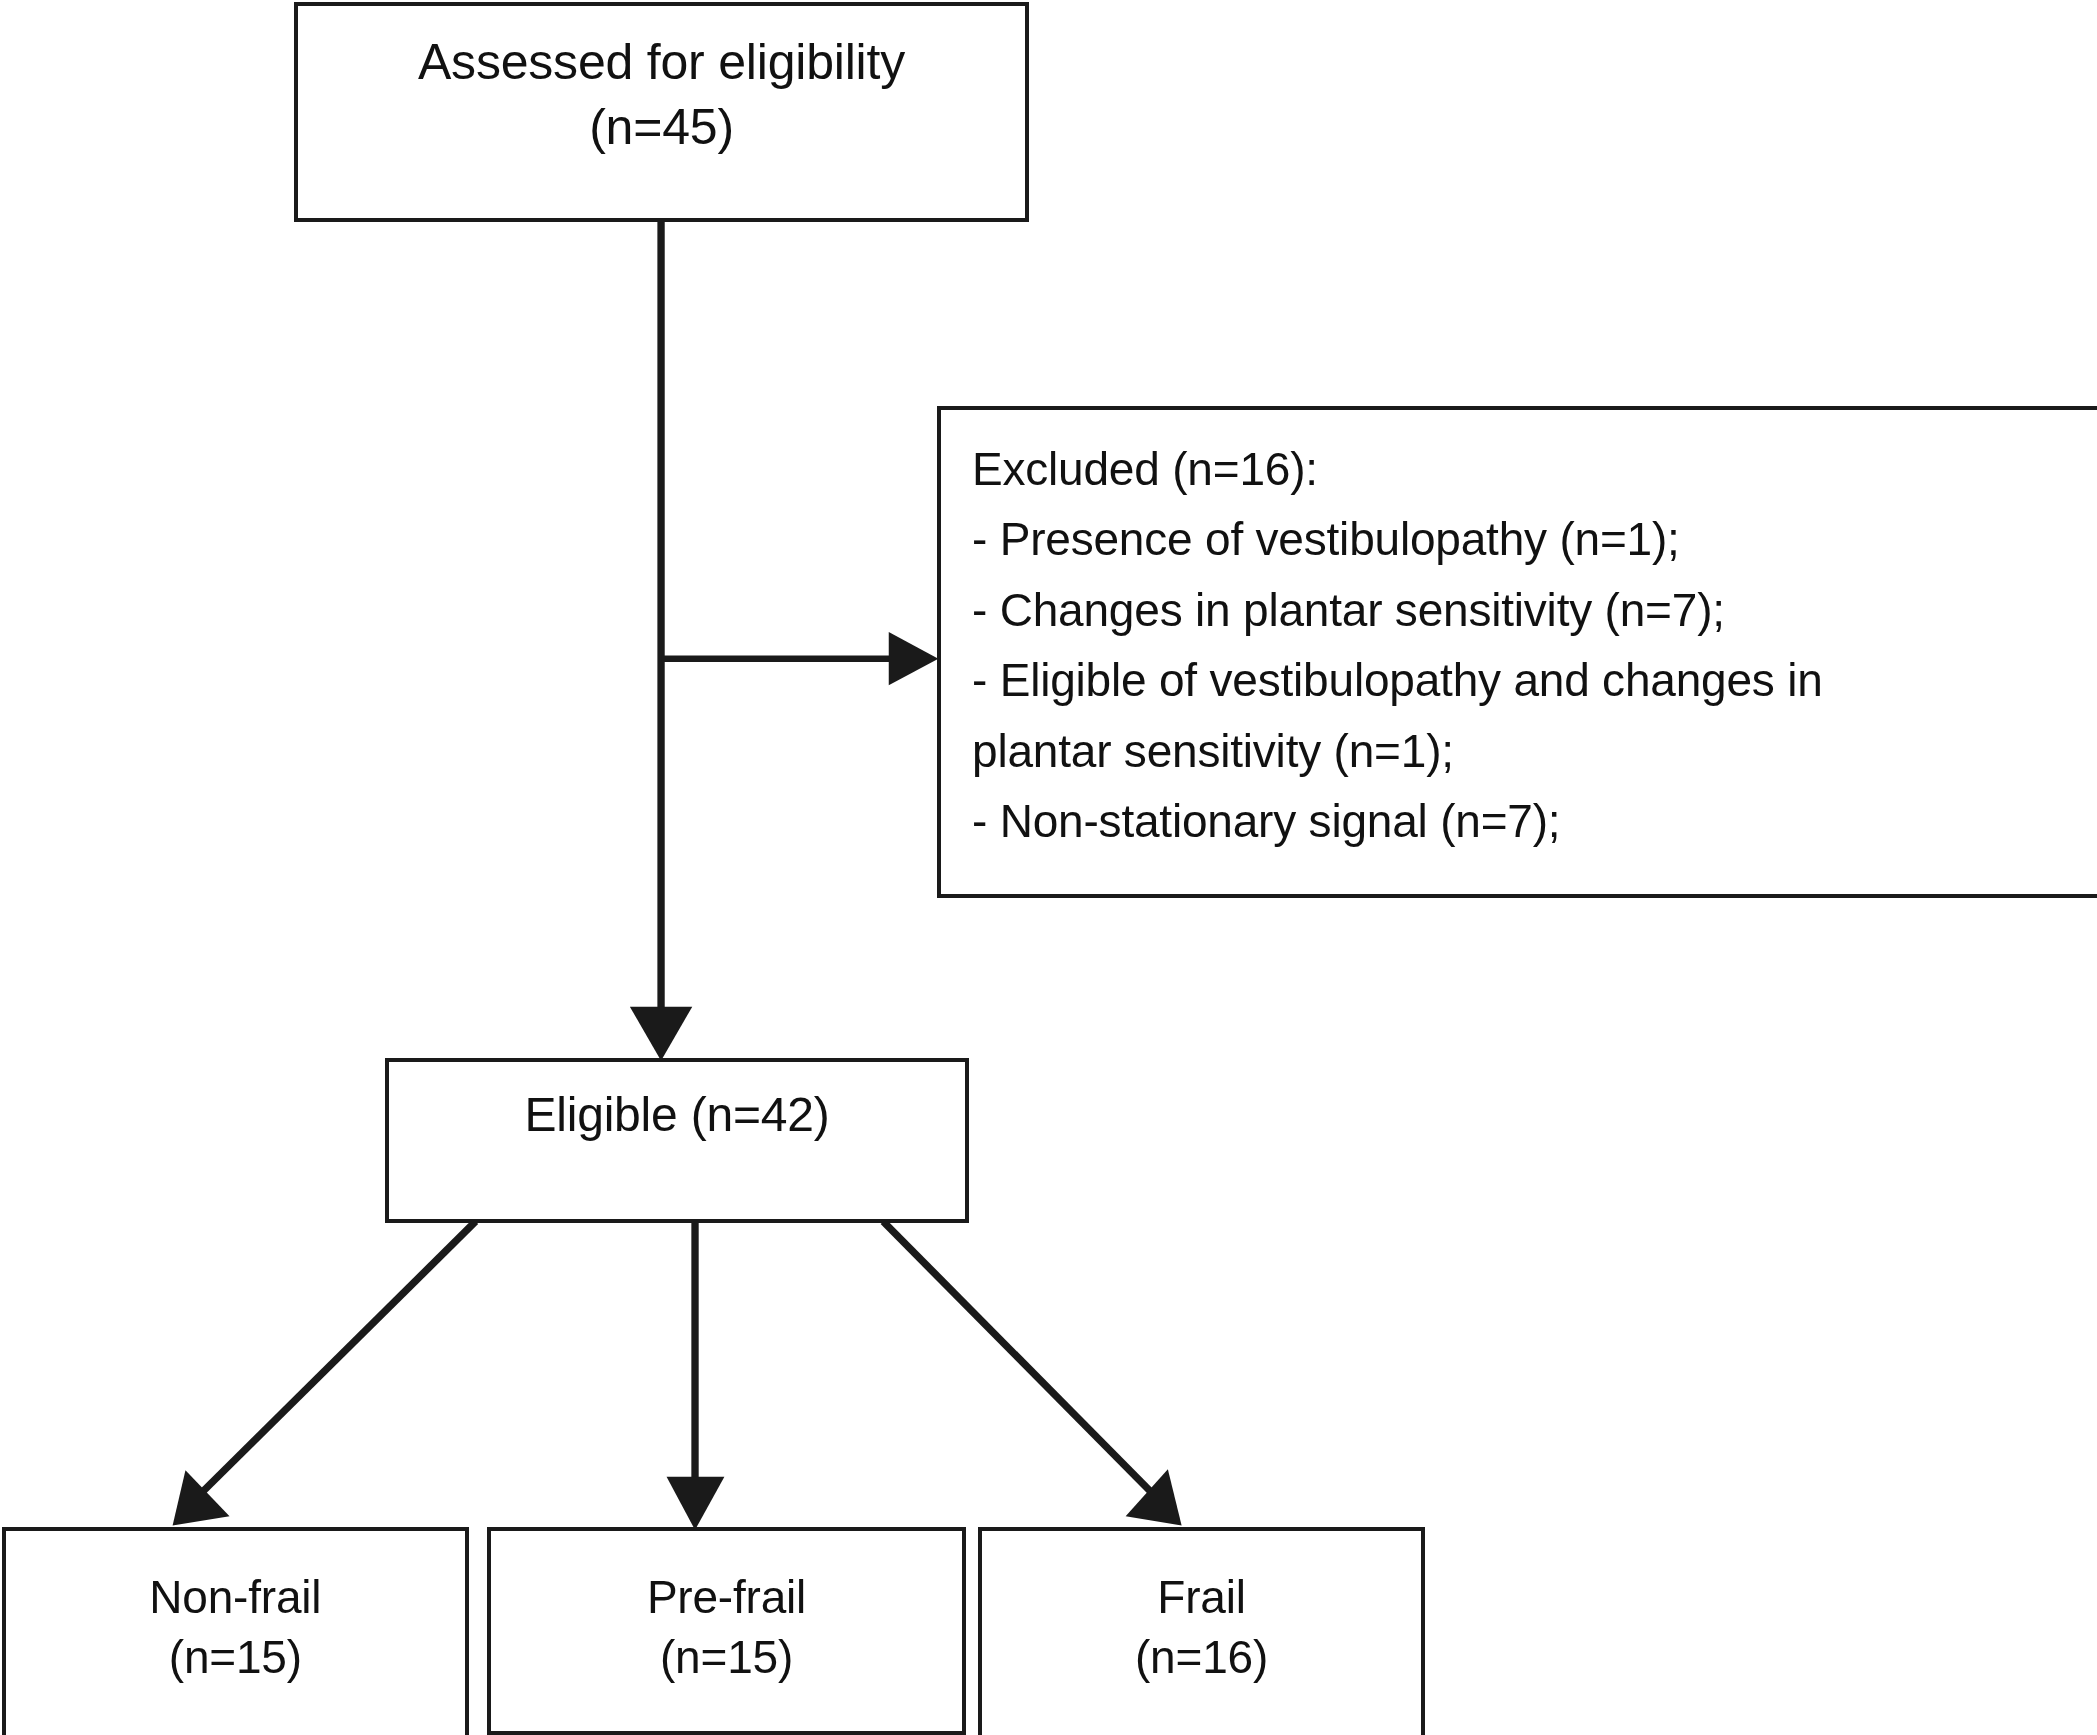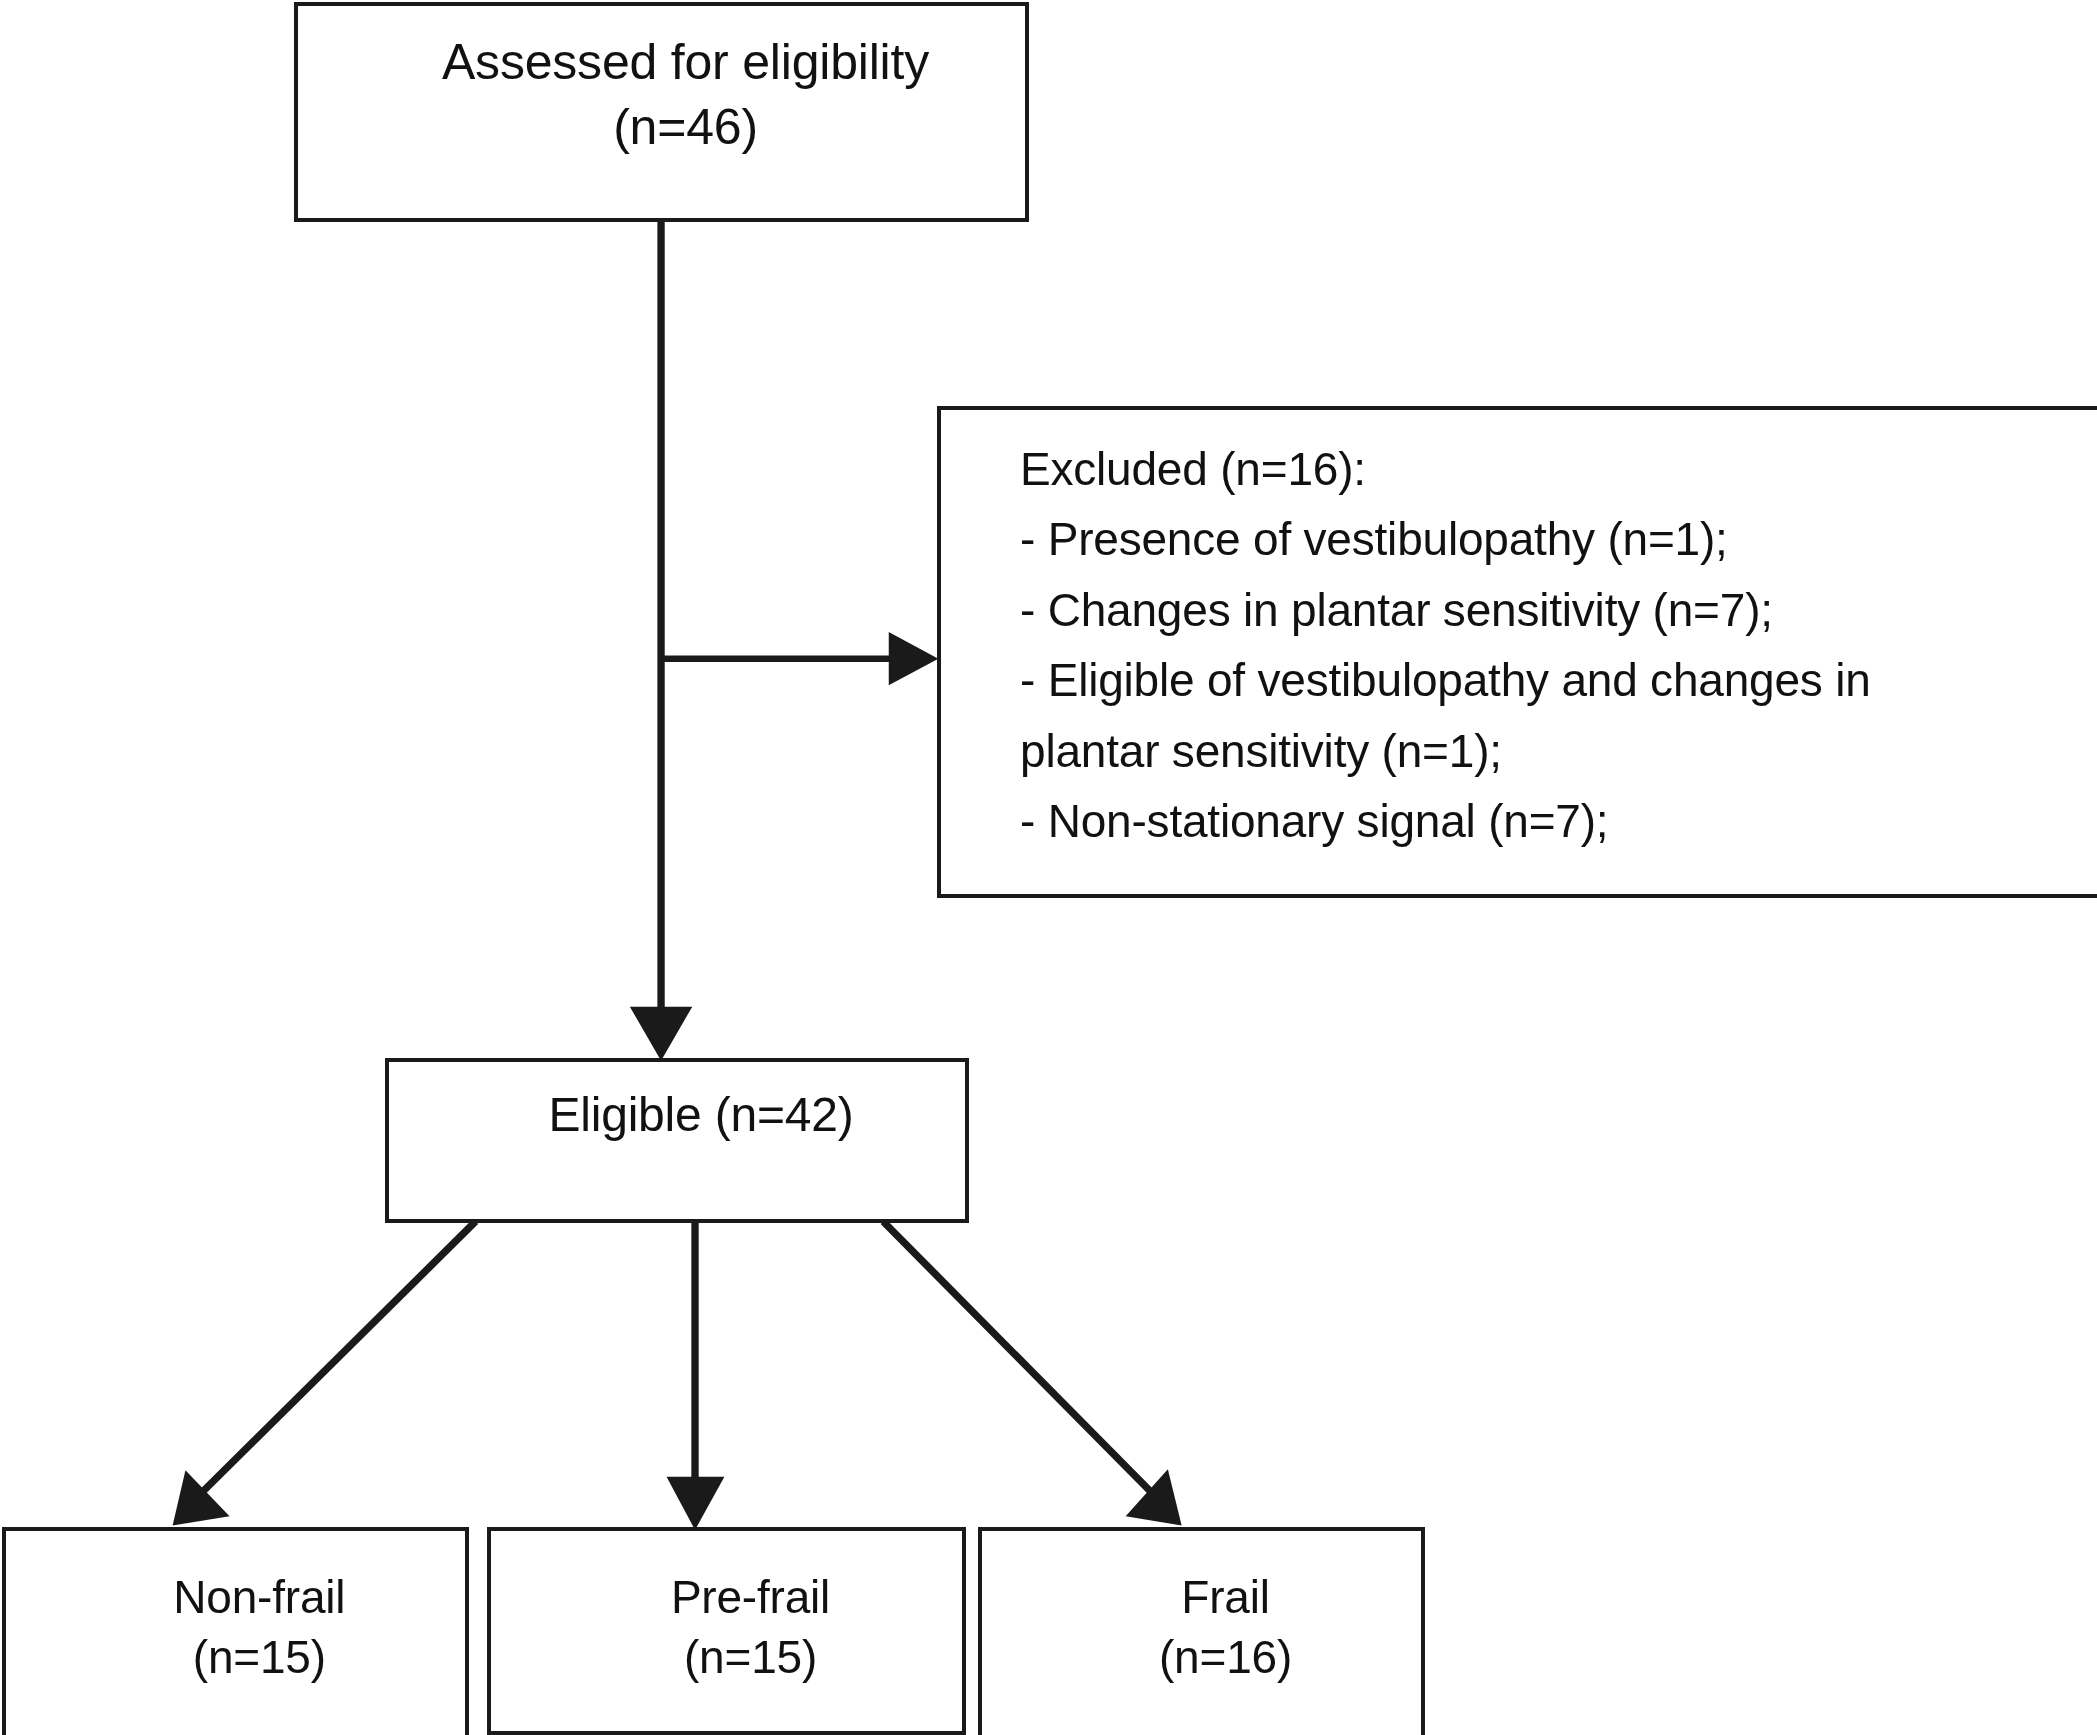--- a/index.html
+++ b/index.html
@@ -84,21 +84,21 @@
     padding-top: 37px;
   }
   #connectors {
     position: absolute;
     left: 0;
     top: 0;
     width: 2097px;
     height: 1736px;
     pointer-events: none;
   }
-  .box-line { display: block; margin-left: 48px; }
+  .box-line { display: block; }
 </style>
 </head>
 <body>
 
 <div id="canvas">
 
   <svg id="connectors" viewBox="0 0 2284 1890" width="2097" height="1736" xmlns="http://www.w3.org/2000/svg">
 
     <line x1="720" y1="241" x2="720" y2="1122" stroke="#1a1a1a" stroke-width="8"></line>
     <polygon points="720,1155 686,1096 754,1096" fill="#1a1a1a"></polygon>
@@ -111,21 +111,21 @@
 
     <line x1="757" y1="1330" x2="757" y2="1636" stroke="#1a1a1a" stroke-width="8"></line>
     <polygon points="757,1666 726,1608 789,1608" fill="#1a1a1a"></polygon>
 
     <line x1="962" y1="1330" x2="1258" y2="1629" stroke="#1a1a1a" stroke-width="8"></line>
     <polygon points="1287,1661 1226,1651 1272,1600" fill="#1a1a1a"></polygon>
   </svg>
 
   <div class="flow-box centered-text" id="box-assessed">
     <span class="box-line">Assessed for eligibility</span>
-    <span class="box-line">(n=46)</span>
+    <span class="box-line">(n=45)</span>
   </div>
 
   <div class="flow-box left-text" id="box-excluded">
     <span class="box-line">Excluded (n=16):</span>
     <span class="box-line">- Presence of vestibulopathy (n=1);</span>
     <span class="box-line">- Changes in plantar sensitivity (n=7);</span>
     <span class="box-line">- Eligible of vestibulopathy and changes in</span>
     <span class="box-line">plantar sensitivity (n=1);</span>
     <span class="box-line">- Non-stationary signal (n=7);</span>
   </div>

